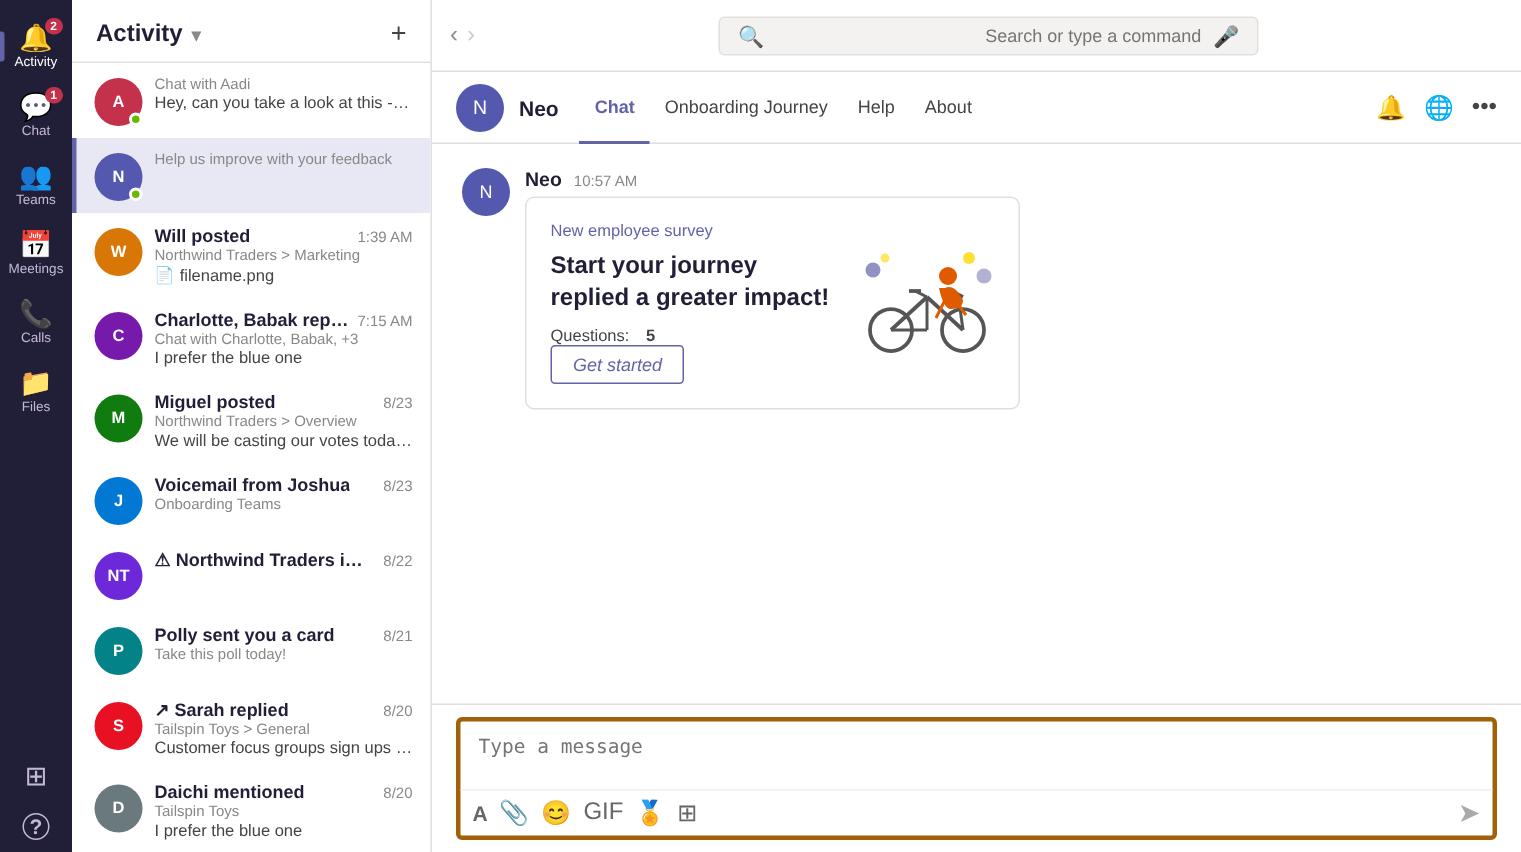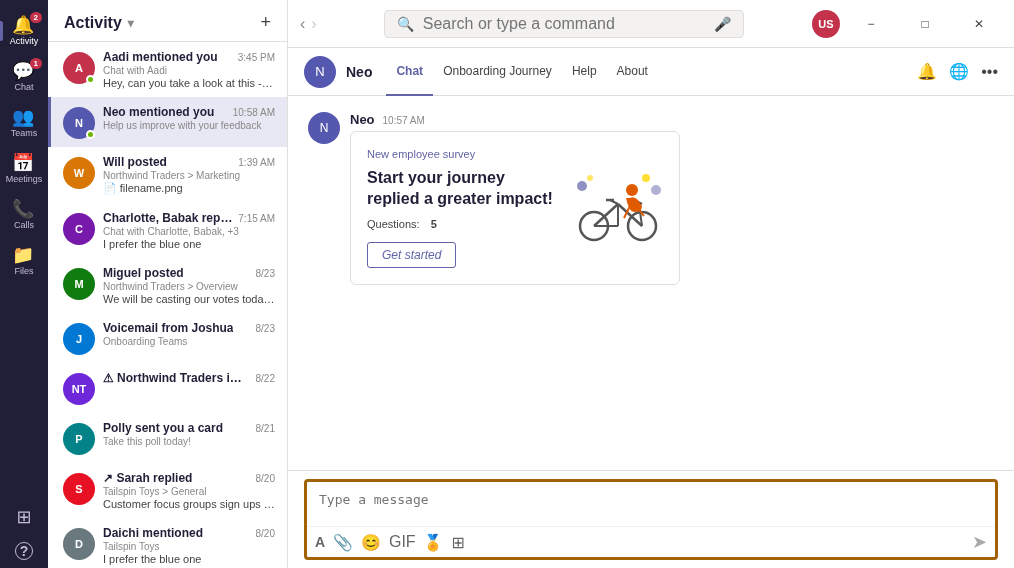--- a/index.html
+++ b/index.html
@@ -155,24 +155,25 @@
       border-radius: 4px;
       display: flex;
       align-items: center;
       padding: 4px 12px;
       width: 360px;
       gap: 8px;
     }
     .search-box input {
       border: none;
       background: transparent;
-      font-size: 16px;
+      font-size: 12px;
       color: #0f172a;
       outline: none;
       flex: 1;
+      text-align: right;
     }
     .top-bar-right { display: flex; align-items: center; gap: 8px; }
     .avatar-sm {
       width: 28px;
       height: 28px;
       border-radius: 50%;
       background: #c4314b;
       color: #fff;
       font-size: 11px;
       display: flex;
@@ -250,21 +251,21 @@
       padding: 16px;
       max-width: 330px;
       display: flex;
       gap: 16px;
       background: #fff;
     }
     .survey-content { flex: 1; }
     .survey-tag { font-size: 11px; color: #6264a7; margin-bottom: 8px; }
     .survey-title { font-size: 16px; font-weight: 700; color: #201f37; margin-bottom: 8px; line-height: 1.3; }
     .survey-desc { font-size: 11px; color: #444; margin-bottom: 10px; }
-    .survey-meta { font-size: 11px; color: #444; margin-bottom: 12px; }
+    .survey-meta { font-size: 11px; color: #444; }
     .survey-meta strong { margin-left: 8px; }
     .survey-btn {
       background: #fff;
       border: 1px solid #6264a7;
       color: #6264a7;
       padding: 5px 14px;
       border-radius: 3px;
       font-size: 12px;
       cursor: pointer;
       font-weight: 500;
@@ -363,35 +364,27 @@
     <div class="activity-title">
       <span>Activity</span>
       <span style="font-size:12px;color:#888;margin-left:2px;">▾</span>
     </div>
     <button class="activity-add-btn">+</button>
   </div>
   <div class="activity-list" id="activity-list">
       <div class="activity-item">
         <div class="activity-avatar" style="background: rgb(196, 49, 75);">A<span class="avatar-status online"></span></div>
         <div class="activity-content">
-          <div class="activity-item-header">
-            <span class="activity-name">Aadi mentioned you</span>
-            <span class="activity-time">3:45 PM</span>
-          </div>
           <div class="activity-sub">Chat with Aadi</div>
           <div class="activity-preview">Hey, can you take a look at this - need to...</div>
         </div>
       </div>
       <div class="activity-item active">
         <div class="activity-avatar" style="background: rgb(85, 88, 175);">N<span class="avatar-status online"></span></div>
         <div class="activity-content">
-          <div class="activity-item-header">
-            <span class="activity-name">Neo mentioned you</span>
-            <span class="activity-time">10:58 AM</span>
-          </div>
           <div class="activity-sub">Help us improve with your feedback</div>
         </div>
       </div>
       <div class="activity-item">
         <div class="activity-avatar" style="background: rgb(217, 119, 6);">W</div>
         <div class="activity-content">
           <div class="activity-item-header">
             <span class="activity-name">Will posted</span>
             <span class="activity-time">1:39 AM</span>
           </div>
@@ -481,26 +474,20 @@
     <div class="top-bar-left">
       <button style="background:none;border:none;font-size:16px;cursor:pointer;color:#888;">‹</button>
       <button style="background:none;border:none;font-size:16px;cursor:pointer;color:#ccc;">›</button>
     </div>
     <div class="top-bar-search">
       <div class="search-box">
         <span style="color:#888;font-size:14px;">🔍</span>
         <input type="text" placeholder="Search or type a command" style="">
         <span style="color:#888;font-size:14px;">🎤</span>
       </div>
-    </div>
-    <div class="top-bar-right">
-      <div class="avatar-sm">US</div>
-      <button class="win-btn">−</button>
-      <button class="win-btn">□</button>
-      <button class="win-btn close">✕</button>
     </div>
   </div>
 
   <div class="chat-header">
     <div class="chat-header-avatar">
       <span>N</span>
     </div>
     <span class="chat-header-name">Neo</span>
     <div class="chat-tabs" id="chat-tabs">
         <div class="chat-tab active">Chat</div>

